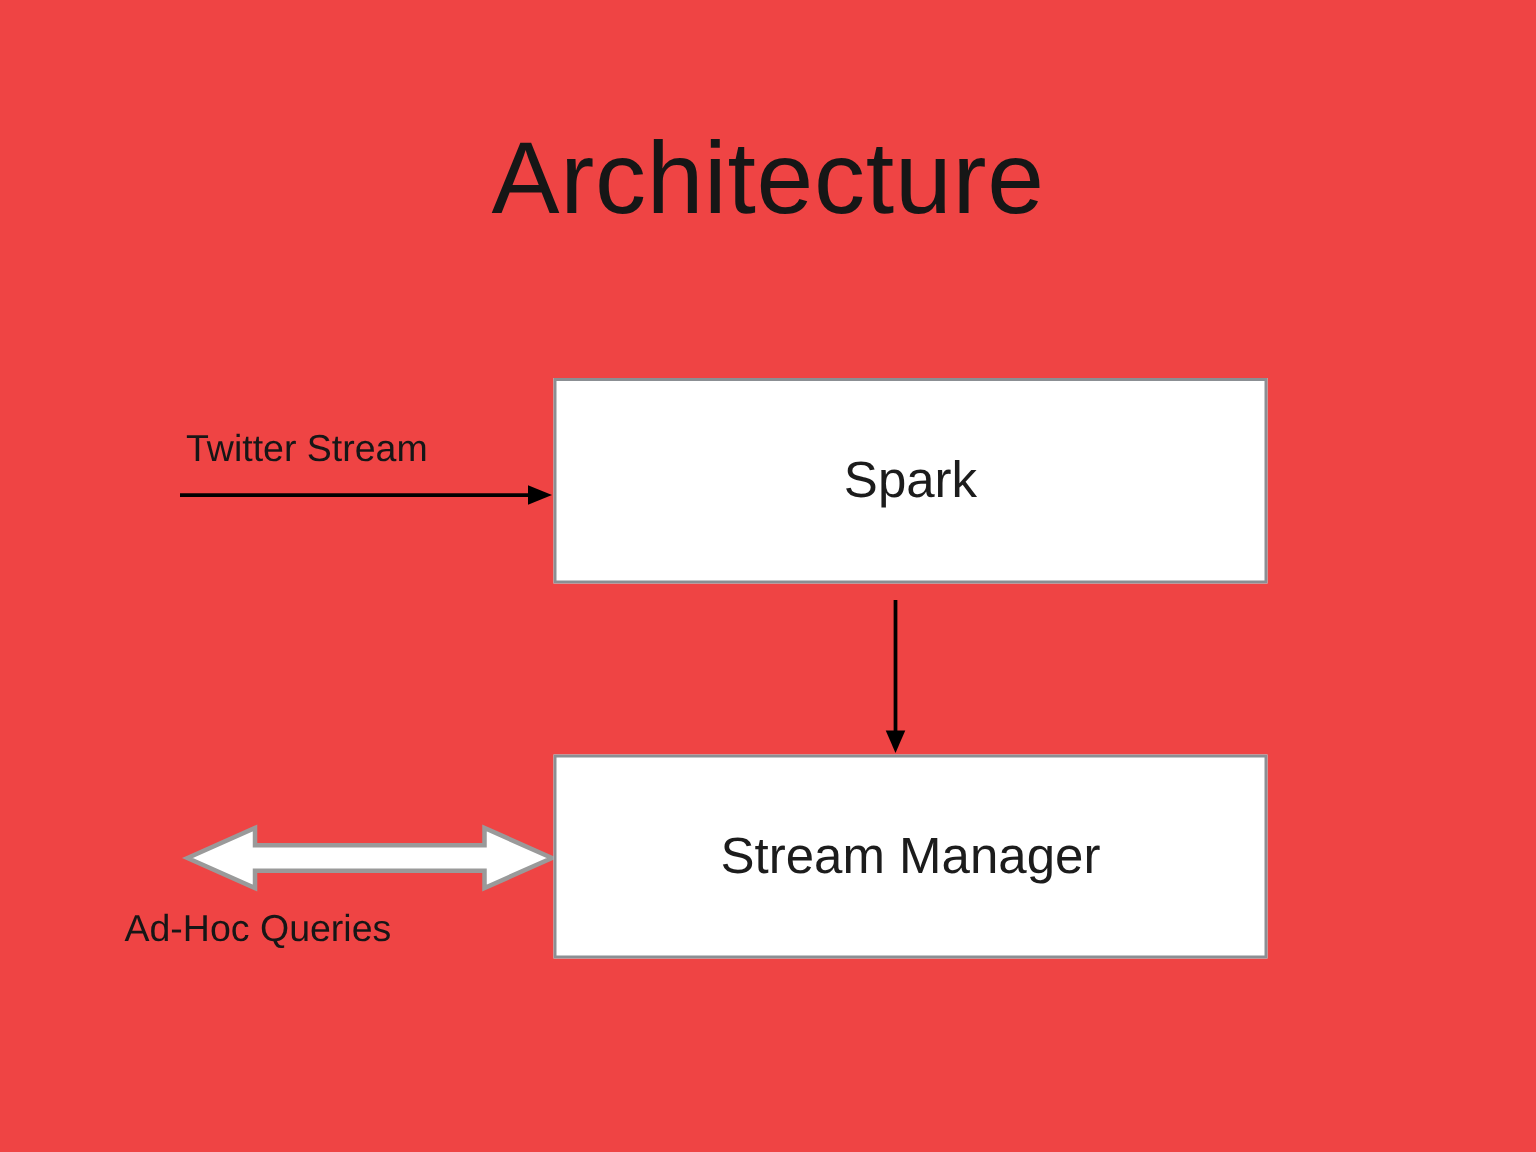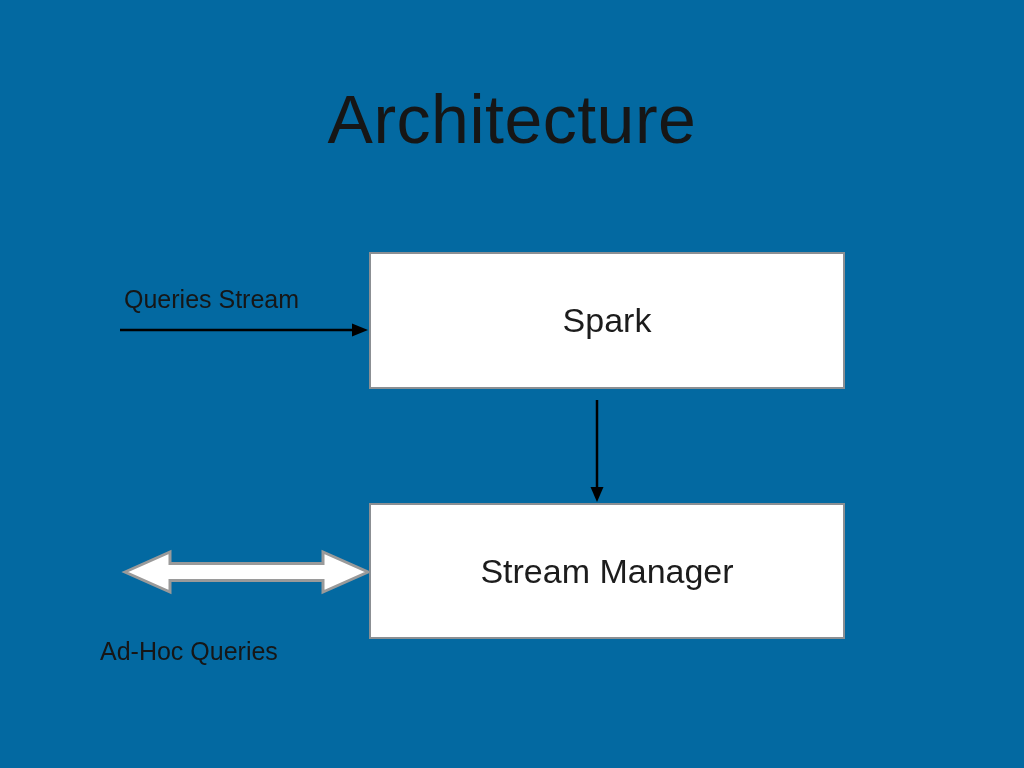--- a/index.html
+++ b/index.html
@@ -8,21 +8,21 @@
     width: 1024px;
     height: 768px;
     background: #ffffff;
     overflow: hidden;
     font-family: "Liberation Sans", "DejaVu Sans", sans-serif;
   }
   .slide {
     position: relative;
     width: 1024px;
     height: 768px;
-    background: #0369a1;
+    background: #ef4444;
   }
   .slide-title {
     position: absolute;
     top: 84px;
     left: 0;
     width: 1024px;
     text-align: center;
     font-size: 68px;
     font-weight: 300;
     color: #161616;
@@ -45,21 +45,21 @@
   .node-spark  { top: 252px; height: 133px; }
   .node-state  { top: 503px; height: 132px; }
   .flow-label {
     position: absolute;
     font-size: 25px;
     font-weight: 300;
     color: #161616;
     white-space: nowrap;
   }
   .label-twitter { left: 124px; top: 285px; }
-  .label-adhoc   { left: 100px; top: 605px; margin-top: 32px; }
+  .label-adhoc   { left: 83px; top: 605px; }
   .arrow-layer {
     position: absolute;
     inset: 0;
     width: 1024px;
     height: 768px;
   }
 </style>
 </head>
 <body>
 
@@ -83,17 +83,17 @@
   </svg>
 
   <div class="node node-spark">
     <span>Spark</span>
   </div>
 
   <div class="node node-state">
     <span>Stream Manager</span>
   </div>
 
-  <div class="flow-label label-twitter">Queries Stream</div>
+  <div class="flow-label label-twitter">Twitter Stream</div>
 
   <div class="flow-label label-adhoc">Ad-Hoc Queries</div>
 
 </div>
 
 </body></html>

